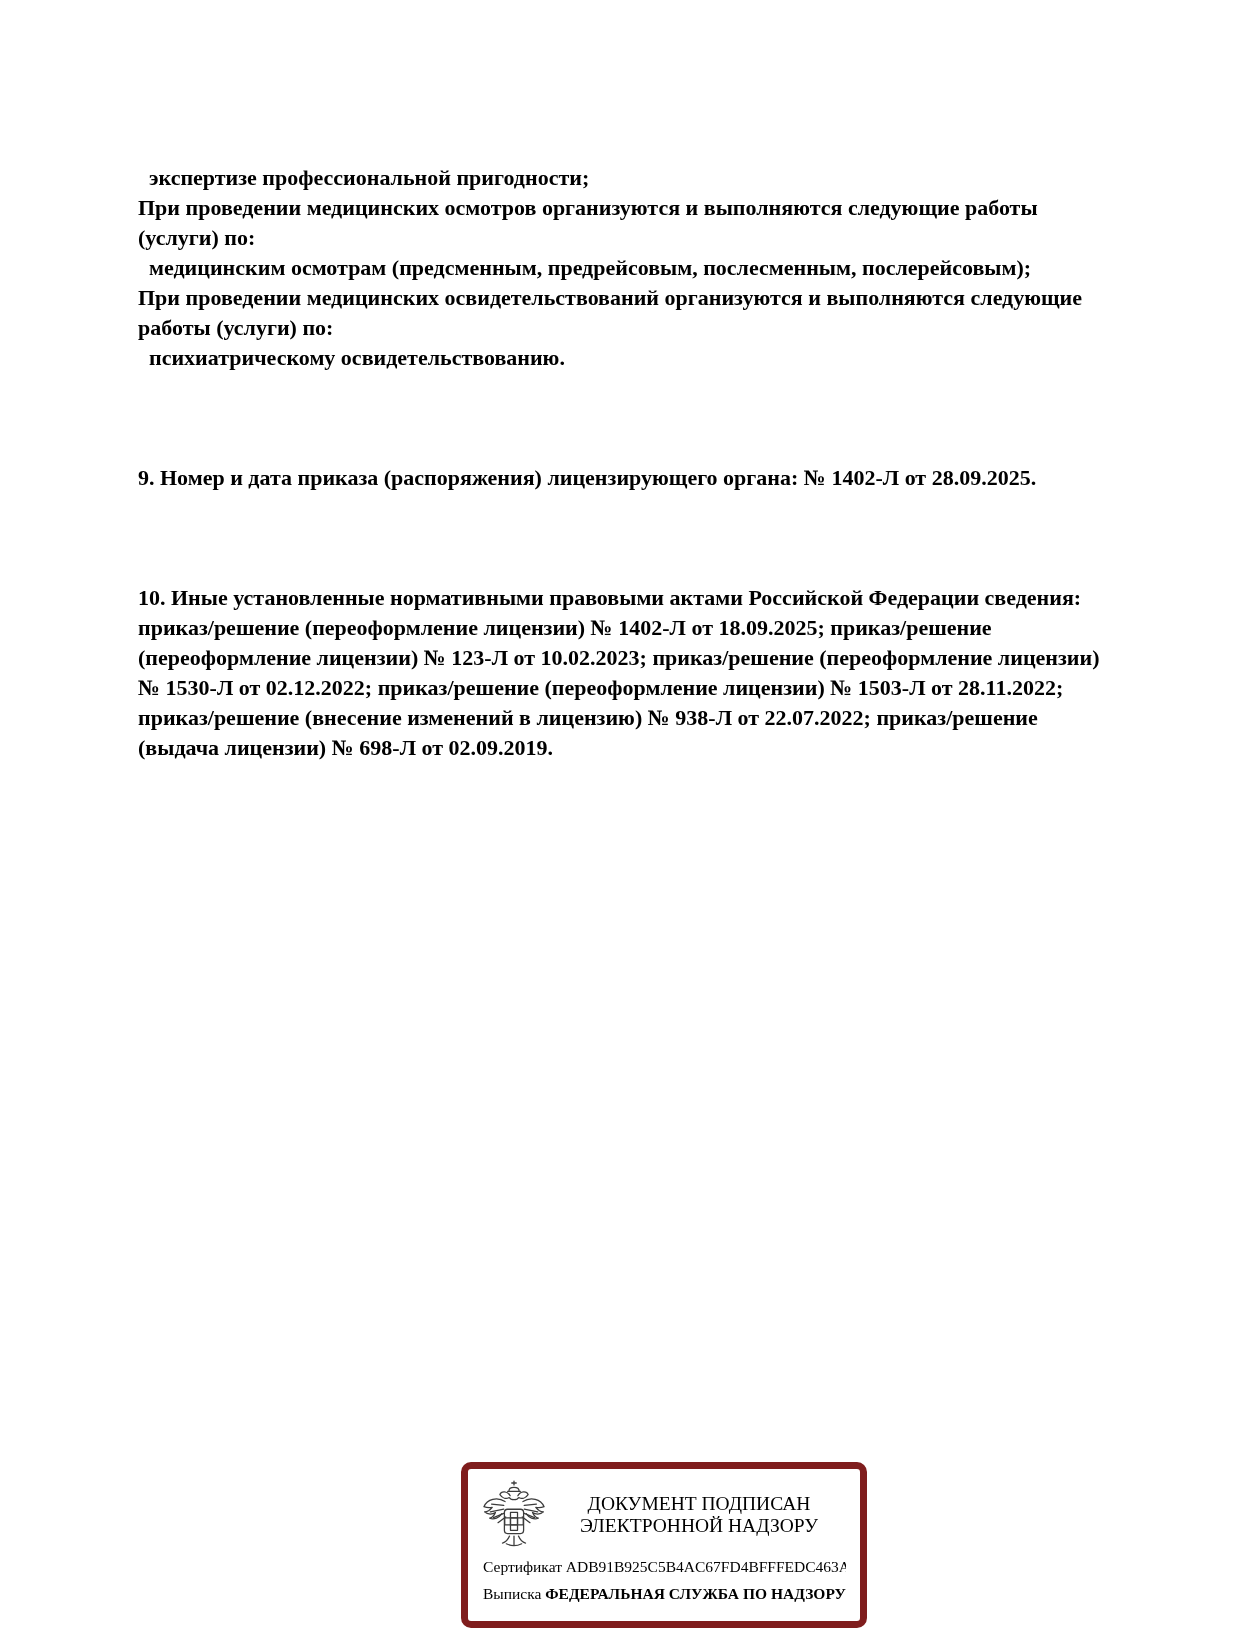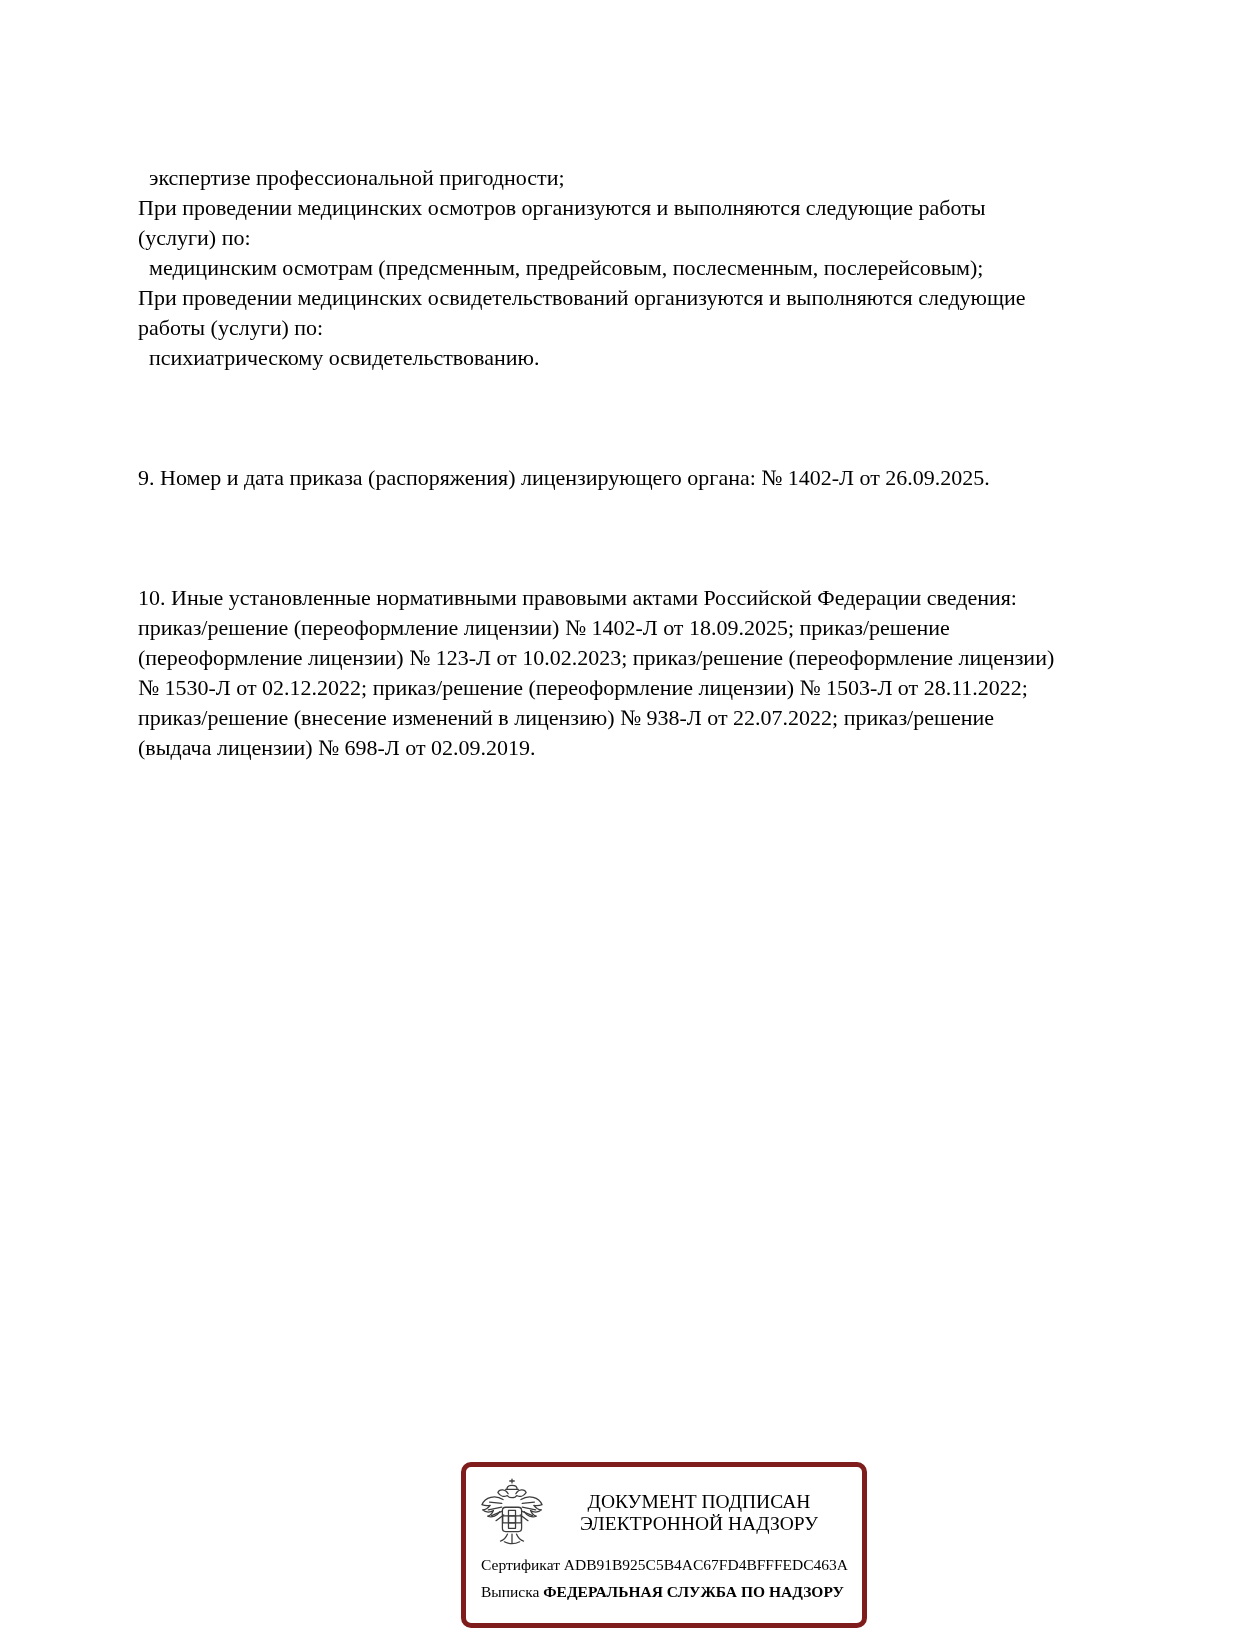--- a/index.html
+++ b/index.html
@@ -16,32 +16,33 @@
   
   .body-text {
     position: absolute;
     left: 138px;
     top: 103px;
     width: 1070px;
     font-size: 22px;
     line-height: 30px;
     white-space: pre;        
     color: #000000;
+    font-weight: bold;
   }
   .para { margin: 0; }
   .para + .para { margin-top: 30px; }
 
   
   .stamp {
     position: absolute;
     left: 461px;
     top: 1462px;
     width: 406px;
     height: 166px;
-    border: 5px solid #7f1d1d;
+    border: 7px solid #7f1d1d;
     border-radius: 10px;
     box-sizing: border-box;
     overflow: hidden;
     background: #ffffff;
   }
   .stamp-top {
     display: flex;
     align-items: center;
     height: 80px;
     padding: 10px 8px 0 14px;
@@ -76,21 +77,21 @@
 <div class="page">
 
   <div class="body-text">
     <div class="para">  экспертизе профессиональной пригодности;
 При проведении медицинских осмотров организуются и выполняются следующие работы
 (услуги) по:
   медицинским осмотрам (предсменным, предрейсовым, послесменным, послерейсовым);
 При проведении медицинских освидетельствований организуются и выполняются следующие
 работы (услуги) по:
   психиатрическому освидетельствованию.</div>
-    <div class="para">9. Номер и дата приказа (распоряжения) лицензирующего органа: № 1402-Л от 26.09.2025.</div>
+    <div class="para">9. Номер и дата приказа (распоряжения) лицензирующего органа: № 1402-Л от 28.09.2025.</div>
     <div class="para">10. Иные установленные нормативными правовыми актами Российской Федерации сведения:
 приказ/решение (переоформление лицензии) № 1402-Л от 18.09.2025; приказ/решение
 (переоформление лицензии) № 123-Л от 10.02.2023; приказ/решение (переоформление лицензии)
 № 1530-Л от 02.12.2022; приказ/решение (переоформление лицензии) № 1503-Л от 28.11.2022;
 приказ/решение (внесение изменений в лицензию) № 938-Л от 22.07.2022; приказ/решение
 (выдача лицензии) № 698-Л от 02.09.2019.</div>
   </div>
 
   <div class="stamp">
     <div class="stamp-top">

